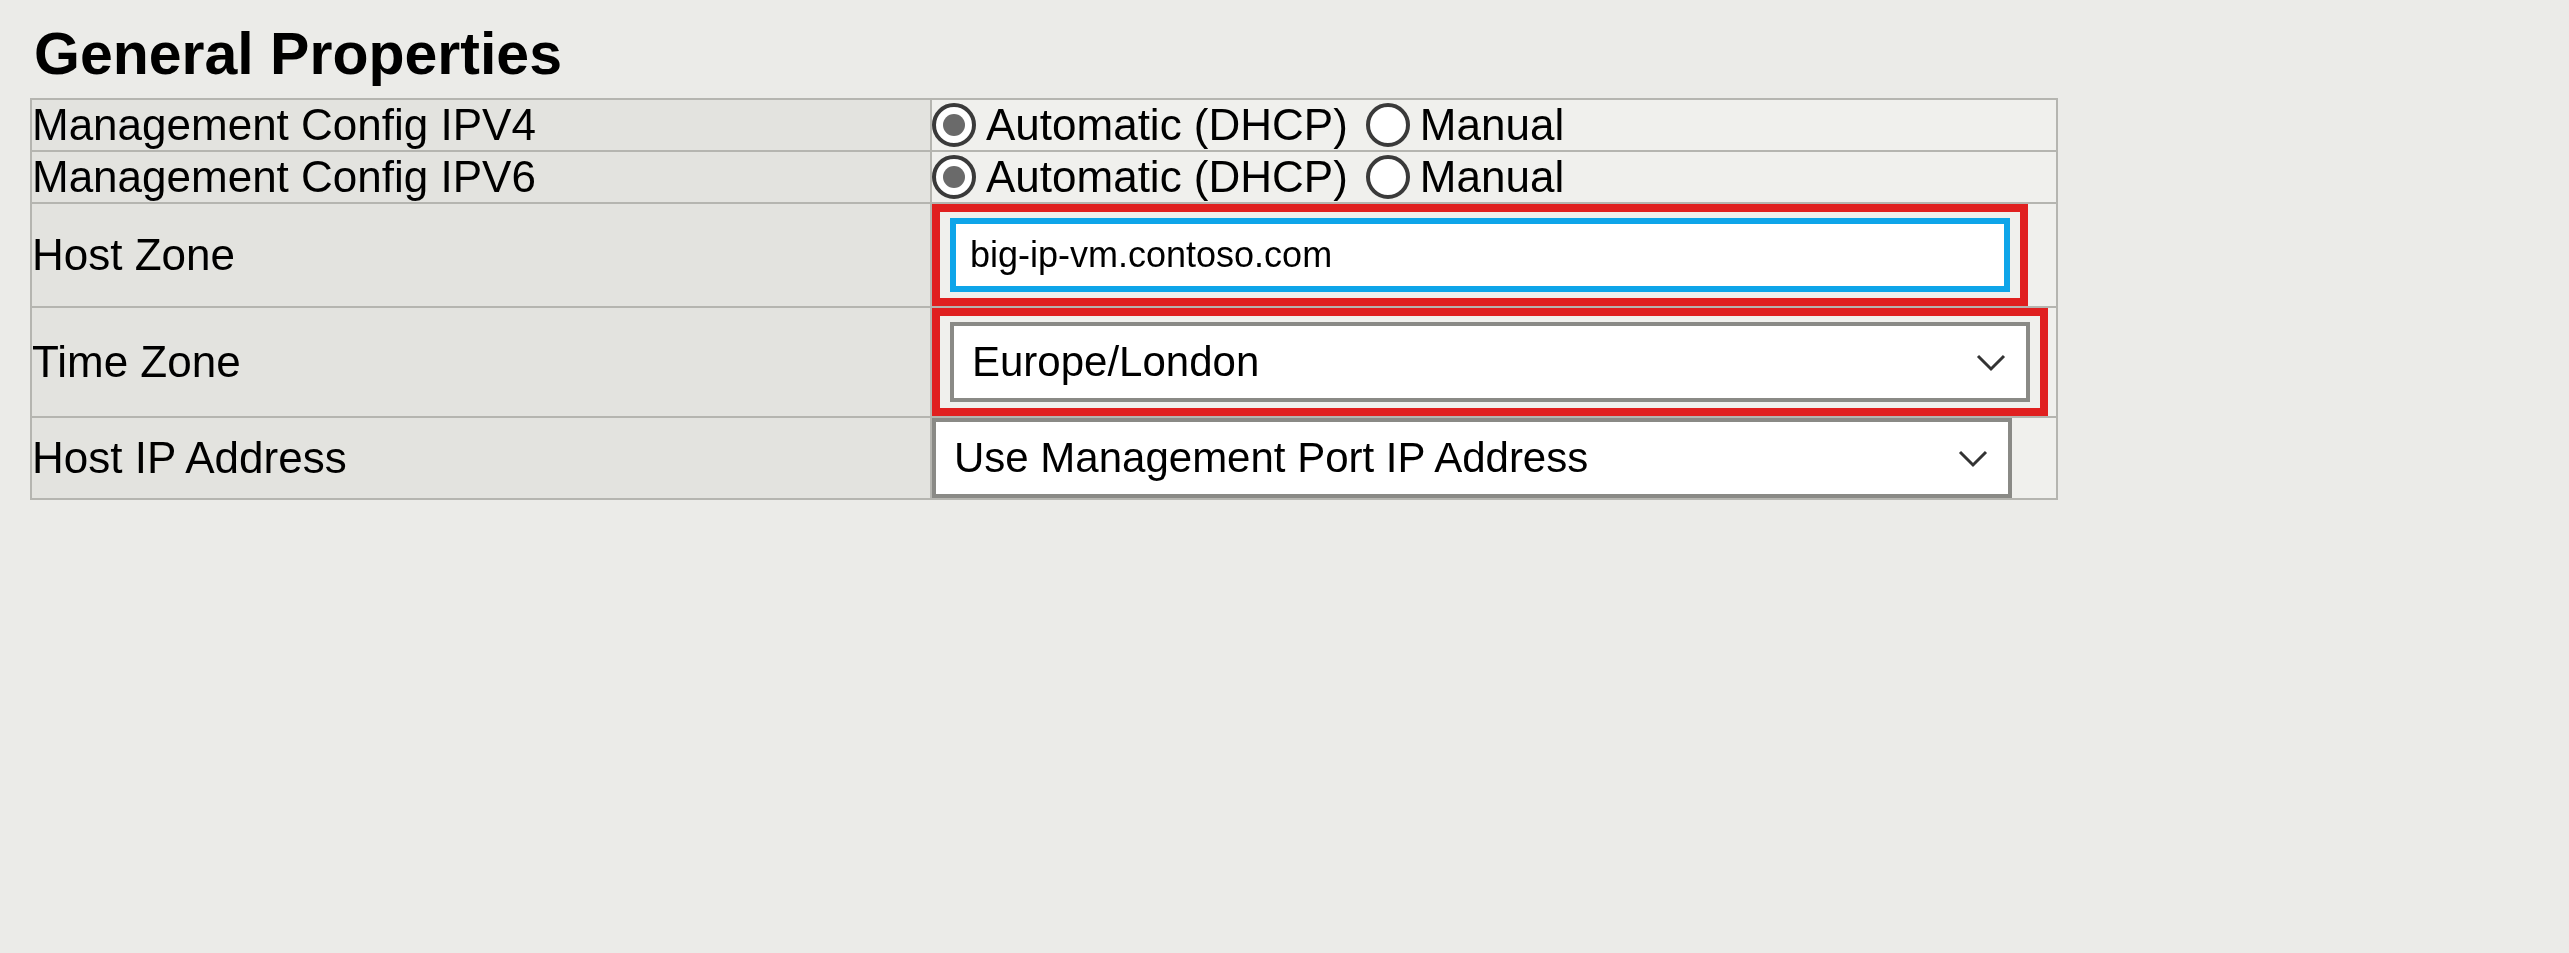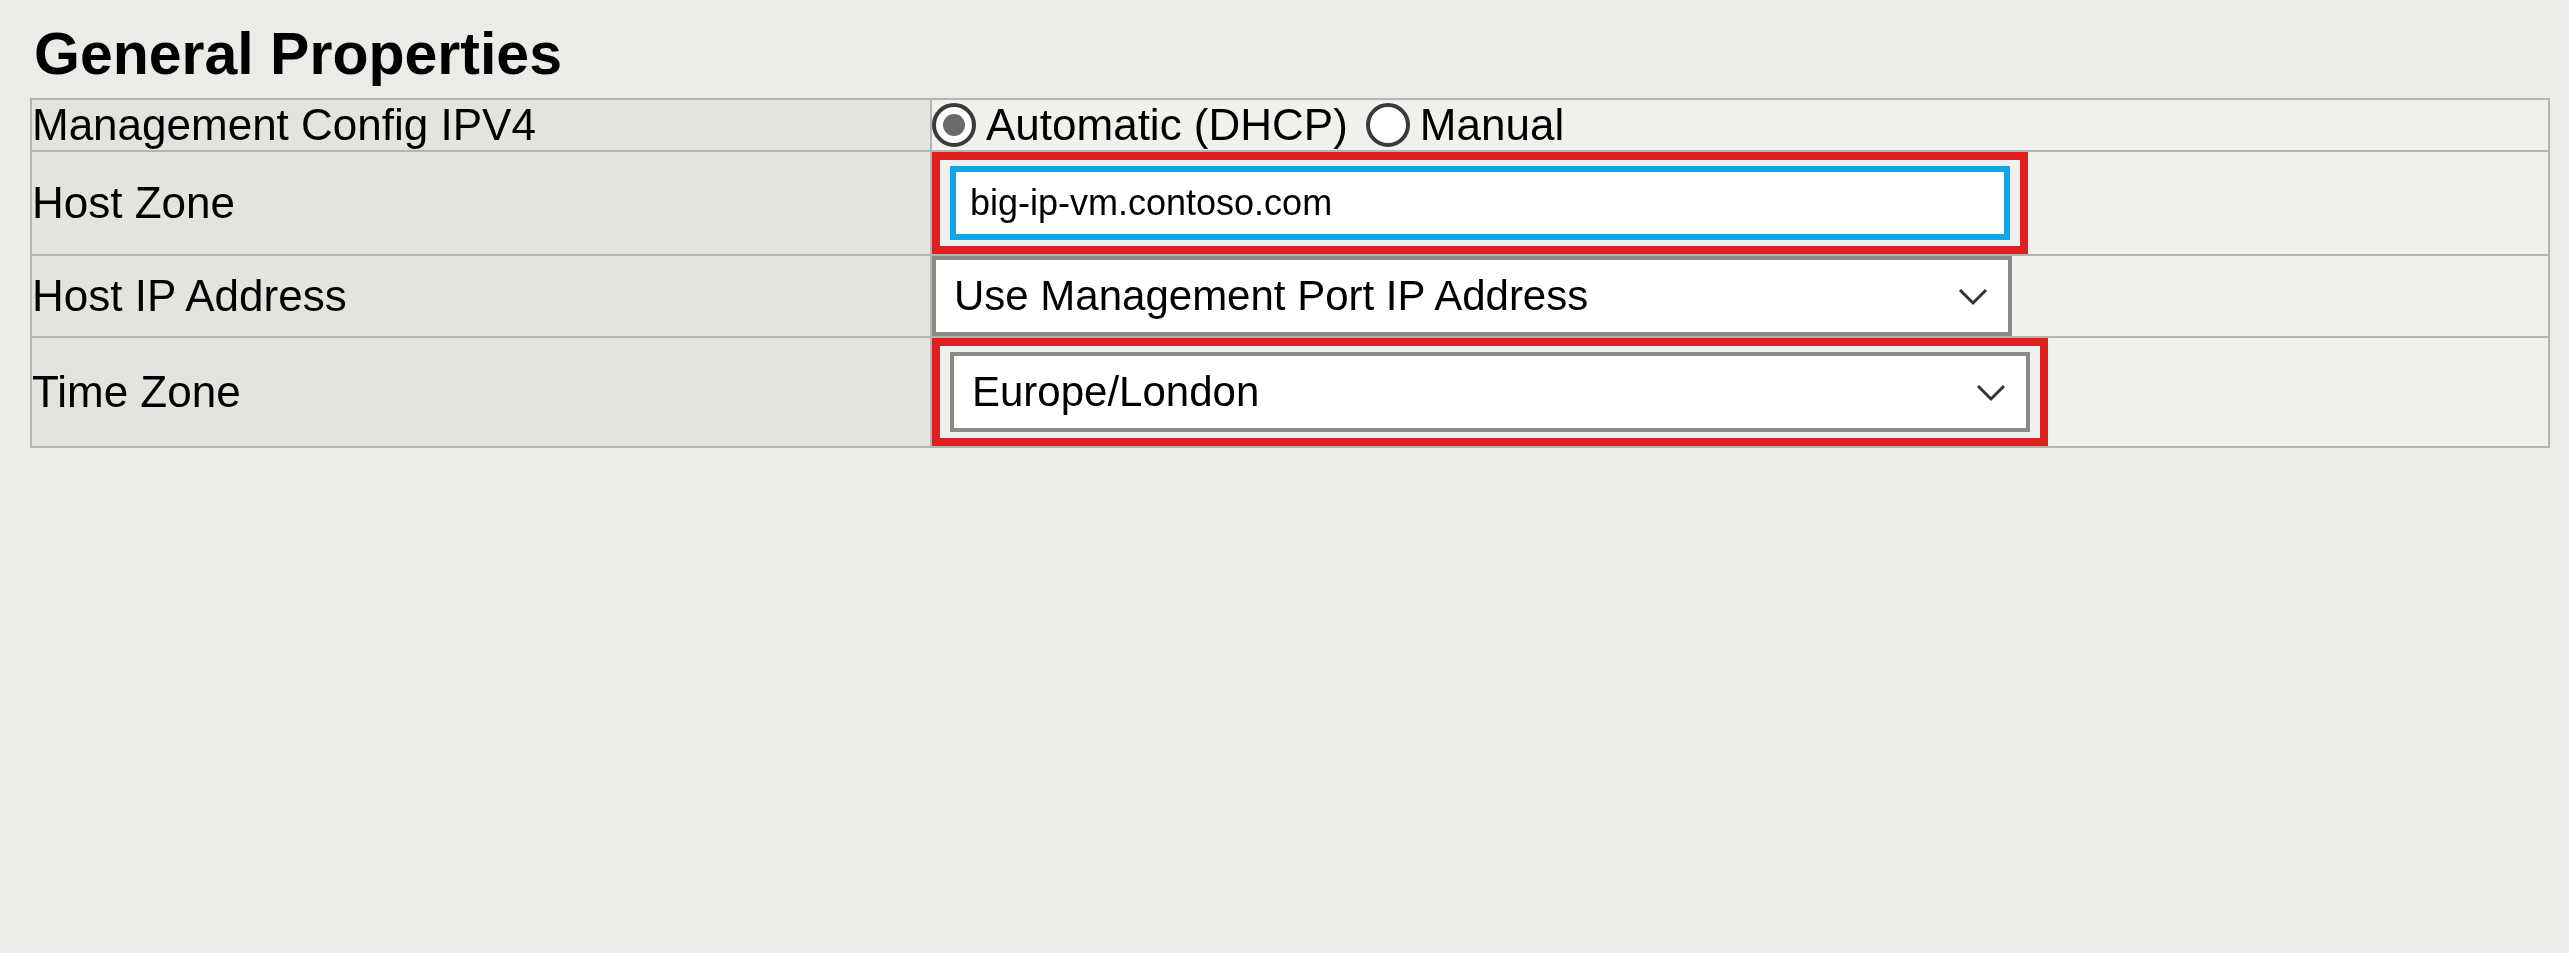--- a/index.html
+++ b/index.html
@@ -15,21 +15,21 @@
   .page {
     padding: 20px 30px;
   }
   .section-title {
     font-size: 59px;
     font-weight: 700;
     margin: 0 0 10px 0;
     padding-left: 4px;
   }
   .prop-table {
-    width: 2520px;
+    width: 2028px;
     border-collapse: collapse;
     border: 2px solid #b5b5b0;
     background: #ebebe8;
   }
   .prop-table td {
     border: 2px solid #b5b5b0;
     padding: 0;
     vertical-align: middle;
   }
   .label-cell {
@@ -126,54 +126,69 @@
               <span class="radio-label">Automatic (DHCP)</span>
             </span>
             <span class="radio">
               <span class="radio-circle"></span>
               <span class="radio-label">Manual</span>
             </span>
           </div>
         </td>
       </tr>
 
+      <tr>
+        <td class="label-cell">Management Config IPV6</td>
+        <td class="value-cell">
+          <div class="radio-group">
+            <span class="radio">
+              <span class="radio-circle selected"></span>
+              <span class="radio-label">Automatic (DHCP)</span>
+            </span>
+            <span class="radio">
+              <span class="radio-circle"></span>
+              <span class="radio-label">Manual</span>
+            </span>
+          </div>
+        </td>
+      </tr>
 
       <tr>
         <td class="label-cell">Host Zone</td>
         <td class="value-cell">
           <span class="highlight-wrap">
             <input class="text-input" type="text" value="big-ip-vm.contoso.com" style="">
-          </span>
-        </td>
-      </tr>
-
-      <tr>
-        <td class="label-cell">Host IP Address</td>
-        <td class="value-cell">
-          <span class="select host-ip">
-            <span>Use Management Port IP Address</span>
-            <span class="chevron">
-              <svg width="30" height="20" viewBox="0 0 30 20">
-                  <polyline points="2,4 15,17 28,4" fill="none" stroke="#333" stroke-width="3"></polyline>
-                </svg>
-            </span>
           </span>
         </td>
       </tr>
 
       <tr>
         <td class="label-cell">Time Zone</td>
         <td class="value-cell">
           <span class="highlight-wrap">
             <span class="select timezone">
               <span>Europe/London</span>
               <span class="chevron">
                 <svg width="30" height="20" viewBox="0 0 30 20">
                     <polyline points="2,4 15,17 28,4" fill="none" stroke="#333" stroke-width="3"></polyline>
                   </svg>
               </span>
             </span>
           </span>
         </td>
       </tr>
+
+      <tr>
+        <td class="label-cell">Host IP Address</td>
+        <td class="value-cell">
+          <span class="select host-ip">
+            <span>Use Management Port IP Address</span>
+            <span class="chevron">
+              <svg width="30" height="20" viewBox="0 0 30 20">
+                  <polyline points="2,4 15,17 28,4" fill="none" stroke="#333" stroke-width="3"></polyline>
+                </svg>
+            </span>
+          </span>
+        </td>
+      </tr>
     </tbody>
   </table>
 </div>
 
 </body></html>

